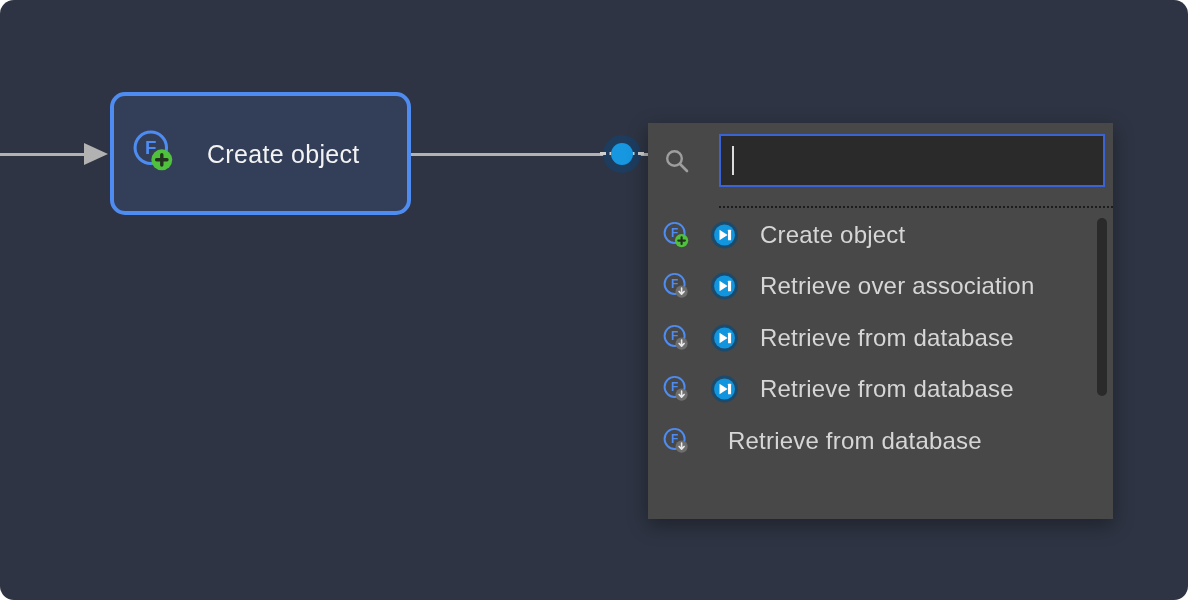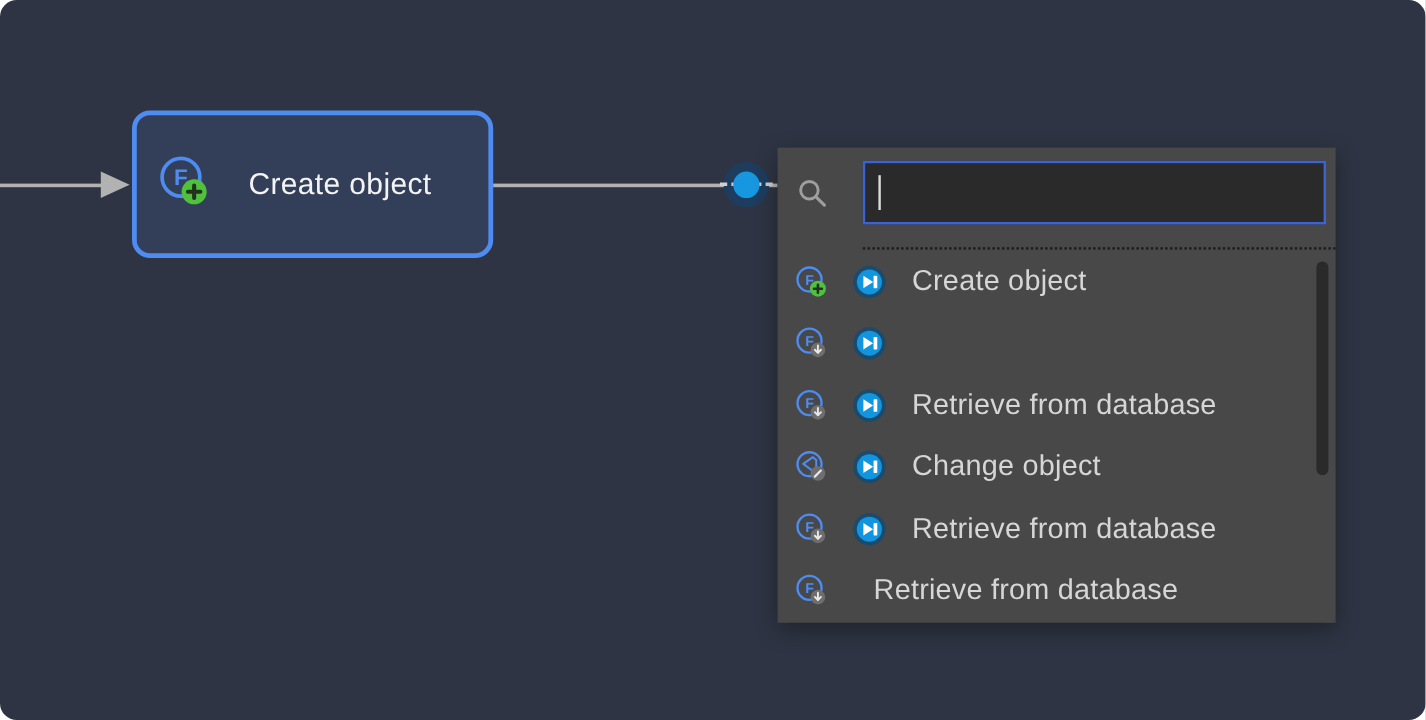--- a/index.html
+++ b/index.html
@@ -161,50 +161,36 @@
       <text x="18" y="23" text-anchor="middle" font-family="Liberation Sans, sans-serif" font-size="17" font-weight="bold" fill="#4e8cf2">F</text>
       <circle cx="28" cy="28" r="8.7" fill="#6e6e6e"></circle>
       <path d="M28 22.8 V31.2 M24.4 27.8 L28 31.6 L31.6 27.8" stroke="#e8e8e8" stroke-width="2.3" stroke-linecap="round" stroke-linejoin="round"></path>
     </svg></span>
           <span class="icon-b"><svg width="29" height="29" viewBox="0 0 30 30">
       <circle cx="15" cy="15" r="14" fill="#1d4a6b"></circle>
       <circle cx="15" cy="15" r="10.8" fill="#1095de"></circle>
       <polygon points="9.8,9.6 9.8,20.4 18.2,15" fill="#ffffff"></polygon>
       <rect x="18.6" y="9.6" width="3.2" height="10.8" rx="0.6" fill="#ffffff"></rect>
     </svg></span>
+          <span class="row-label">Retrieve over association</span>
         </div>
         <div class="row">
           <span class="icon-a"><svg width="28" height="28" viewBox="0 0 40 40" fill="none">
       <circle cx="18" cy="17" r="14.3" stroke="#4e8cf2" stroke-width="2.8"></circle>
       <text x="18" y="23" text-anchor="middle" font-family="Liberation Sans, sans-serif" font-size="17" font-weight="bold" fill="#4e8cf2">F</text>
       <circle cx="28" cy="28" r="8.7" fill="#6e6e6e"></circle>
       <path d="M28 22.8 V31.2 M24.4 27.8 L28 31.6 L31.6 27.8" stroke="#e8e8e8" stroke-width="2.3" stroke-linecap="round" stroke-linejoin="round"></path>
     </svg></span>
           <span class="icon-b"><svg width="29" height="29" viewBox="0 0 30 30">
       <circle cx="15" cy="15" r="14" fill="#1d4a6b"></circle>
       <circle cx="15" cy="15" r="10.8" fill="#1095de"></circle>
       <polygon points="9.8,9.6 9.8,20.4 18.2,15" fill="#ffffff"></polygon>
       <rect x="18.6" y="9.6" width="3.2" height="10.8" rx="0.6" fill="#ffffff"></rect>
     </svg></span>
           <span class="row-label">Retrieve from database</span>
-        </div>
-        <div class="row">
-          <span class="icon-a"><svg width="28" height="28" viewBox="0 0 40 40" fill="none">
-      <circle cx="18" cy="17" r="14.3" stroke="#4e8cf2" stroke-width="2.8"></circle>
-      <path d="M22 8.5 L10.5 16.5 L22 25 L26 21.5 L26 12 Z" stroke="#4e8cf2" stroke-width="2.4" stroke-linejoin="round"></path>
-      <circle cx="28" cy="28" r="8.7" fill="#6e6e6e"></circle>
-      <line x1="24.3" y1="31.7" x2="31.5" y2="24.5" stroke="#e8e8e8" stroke-width="2.6" stroke-linecap="round"></line>
-    </svg></span>
-          <span class="icon-b"><svg width="29" height="29" viewBox="0 0 30 30">
-      <circle cx="15" cy="15" r="14" fill="#1d4a6b"></circle>
-      <circle cx="15" cy="15" r="10.8" fill="#1095de"></circle>
-      <polygon points="9.8,9.6 9.8,20.4 18.2,15" fill="#ffffff"></polygon>
-      <rect x="18.6" y="9.6" width="3.2" height="10.8" rx="0.6" fill="#ffffff"></rect>
-    </svg></span>
-          <span class="row-label">Change object</span>
         </div>
         <div class="row">
           <span class="icon-a"><svg width="28" height="28" viewBox="0 0 40 40" fill="none">
       <circle cx="18" cy="17" r="14.3" stroke="#4e8cf2" stroke-width="2.8"></circle>
       <text x="18" y="23" text-anchor="middle" font-family="Liberation Sans, sans-serif" font-size="17" font-weight="bold" fill="#4e8cf2">F</text>
       <circle cx="28" cy="28" r="8.7" fill="#6e6e6e"></circle>
       <path d="M28 22.8 V31.2 M24.4 27.8 L28 31.6 L31.6 27.8" stroke="#e8e8e8" stroke-width="2.3" stroke-linecap="round" stroke-linejoin="round"></path>
     </svg></span>
           <span class="icon-b"><svg width="29" height="29" viewBox="0 0 30 30">
       <circle cx="15" cy="15" r="14" fill="#1d4a6b"></circle>

